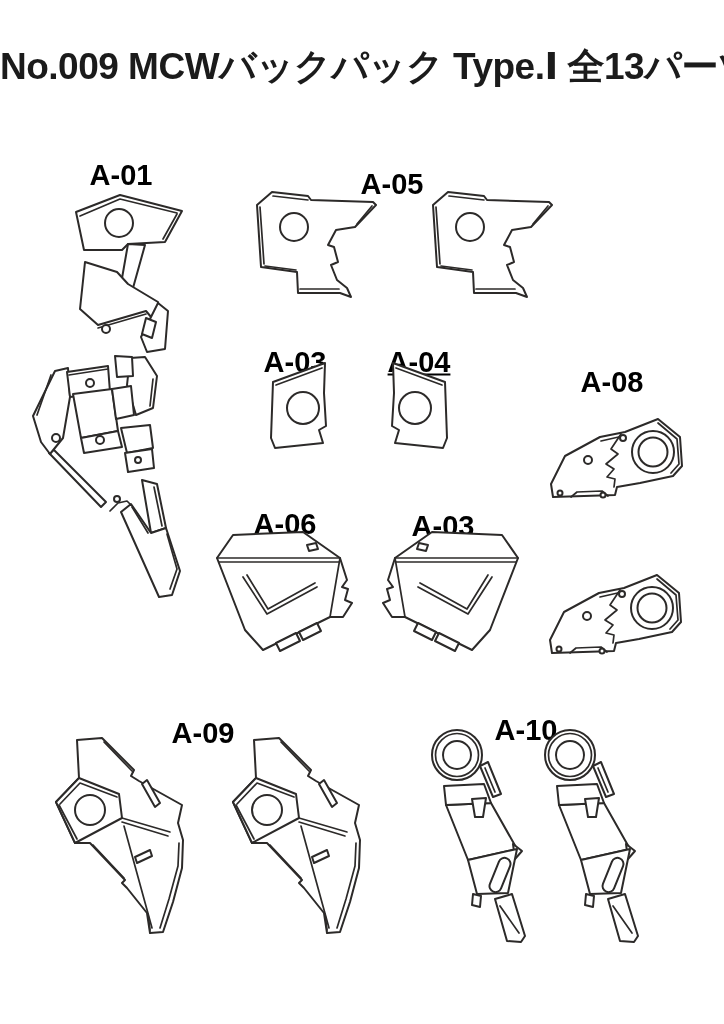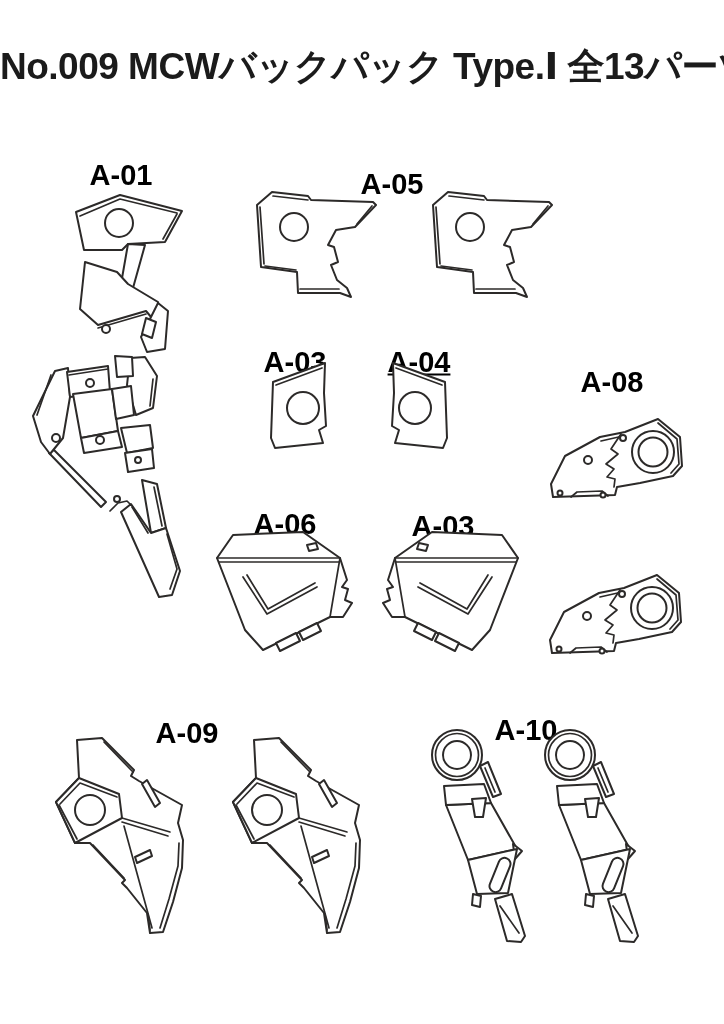--- a/index.html
+++ b/index.html
@@ -9,21 +9,21 @@
          font-size:37px;font-weight:bold;color:#1b1b1b;letter-spacing:-0.5px;white-space:nowrap;}
   .plabel{position:absolute;transform:translate(-50%,-50%);font-size:29px;font-weight:bold;
           color:#000000;white-space:nowrap;margin-top:25px;}
   .lab-a01{left:121px;top:150px;}
   .lab-a02{left:392px;top:159px;}
   .lab-a03{left:295px;top:337px;}
   .lab-a04{left:419px;top:337px;text-decoration:underline;}
   .lab-a06{left:285px;top:499px;}
   .lab-a07{left:443px;top:501px;}
   .lab-a08{left:612px;top:357px;}
-  .lab-a09{left:187px;top:708px;}
+  .lab-a09{left:203px;top:708px;}
   .lab-a10{left:526px;top:705px;text-align:right;}
   svg.drawing{position:absolute;left:0;top:0;}
   .s{fill:#ffffff;stroke:#2c2a29;stroke-width:2;stroke-linejoin:round;stroke-linecap:round;}
   .d{fill:none;stroke:#2c2a29;stroke-width:1.7;stroke-linejoin:round;stroke-linecap:round;}
   .h{fill:#ffffff;stroke:#2c2a29;stroke-width:2;}
 </style>
 </head>
 <body>
 
 <div class="page">

